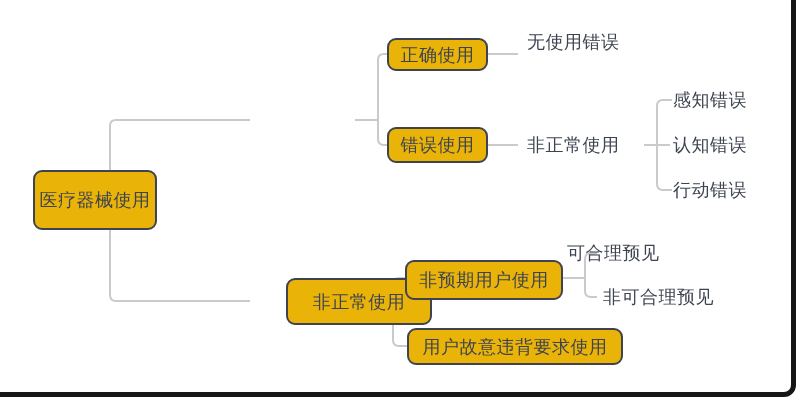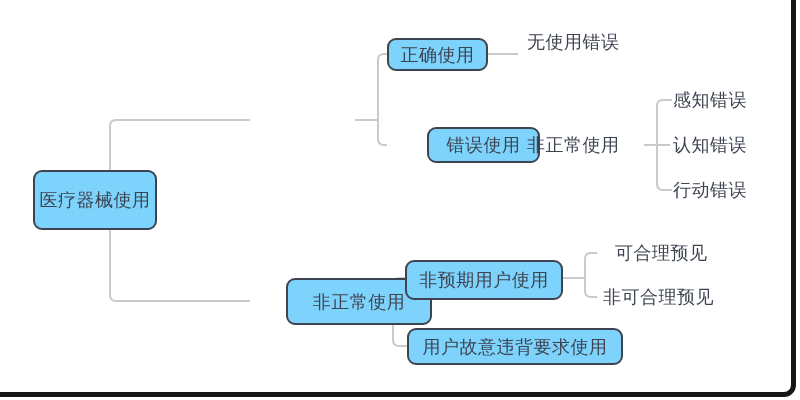--- a/index.html
+++ b/index.html
@@ -34,21 +34,21 @@
     align-items: center;
     justify-content: center;
     color: #3d4450;
     font-size: 18px;
     letter-spacing: 0.5px;
     white-space: nowrap;
     box-sizing: border-box;
     cursor: default;
   }
   .node.boxed {
-    background: #7dd3fc;
+    background: #eab308;
     border: 2px solid #3d4450;
     border-radius: 9px;
   }
   .node.leaf {
     justify-content: flex-start;
   }
   .frame {
     position: absolute;
     top: -12px;
     left: -12px;
@@ -79,35 +79,35 @@
     <path d="M597 253 L591 253 Q585 253 585 259 L585 291 Q585 297 591 297 L597 297" stroke="#c9cacc"></path>
   </svg>
 
   <div class="node boxed" style="left:33px; top:170px; width:124px; height:60px;">医疗器械使用</div>
 
 
   <div class="node boxed" style="left:387px; top:38px; width:101px; height:33px;">正确使用</div>
 
   <div class="node leaf" style="left:527px; top:29px; height:26px;">无使用错误</div>
 
-  <div class="node boxed" style="left:387px; top:127px; width:113px; height:36px;margin-left:40px;">错误使用</div>
+  <div class="node boxed" style="left:387px; top:127px; width:101px; height:36px;">错误使用</div>
 
   <div class="node leaf" style="left:527px; top:132px; height:26px;">非正常使用</div>
 
   <div class="node leaf" style="left:673px; top:87px; height:26px;">感知错误</div>
 
   <div class="node leaf" style="left:673px; top:132px; height:26px;">认知错误</div>
 
   <div class="node leaf" style="left:673px; top:177px; height:26px;font-family:Liberation Serif, serif;">行动错误</div>
 
   <div class="node boxed" style="left:250px; top:278px; width:146px; height:47px;margin-left:36px;">非正常使用</div>
 
   <div class="node boxed" style="left:405px; top:260px; width:158px; height:40px;">非预期用户使用</div>
 
-  <div class="node leaf" style="left:615px; top:240px; height:26px;text-align:center;">可合理预见</div>
+  <div class="node leaf" style="left:567px; top:240px; height:26px;text-align:center;">可合理预见</div>
 
   <div class="node leaf" style="left:603px; top:284px; height:26px;">非可合理预见</div>
 
   <div class="node boxed" style="left:407px; top:328px; width:216px; height:37px;">用户故意违背要求使用</div>
 
   <div class="frame"></div>
 
 </div>
 
 </body></html>

